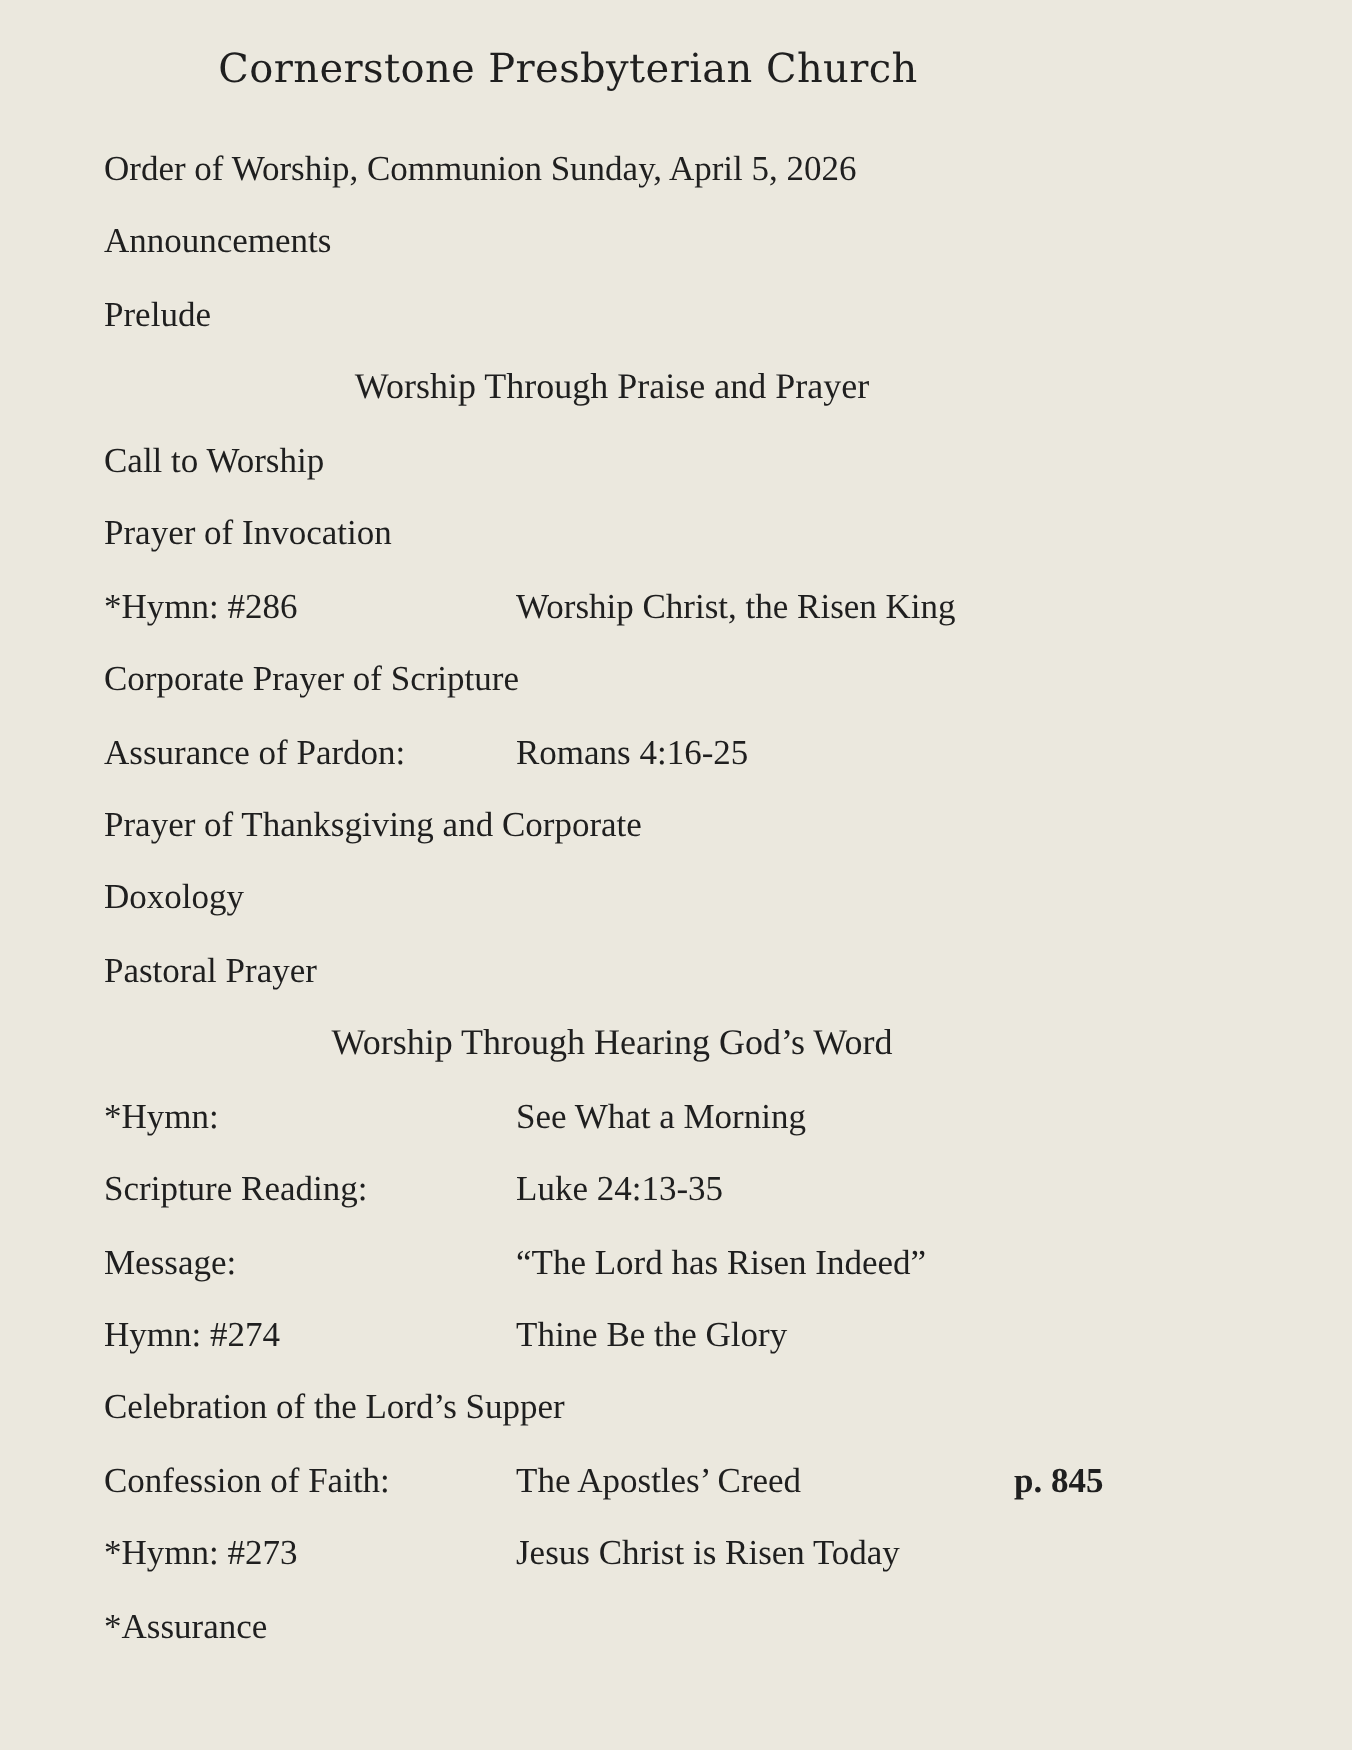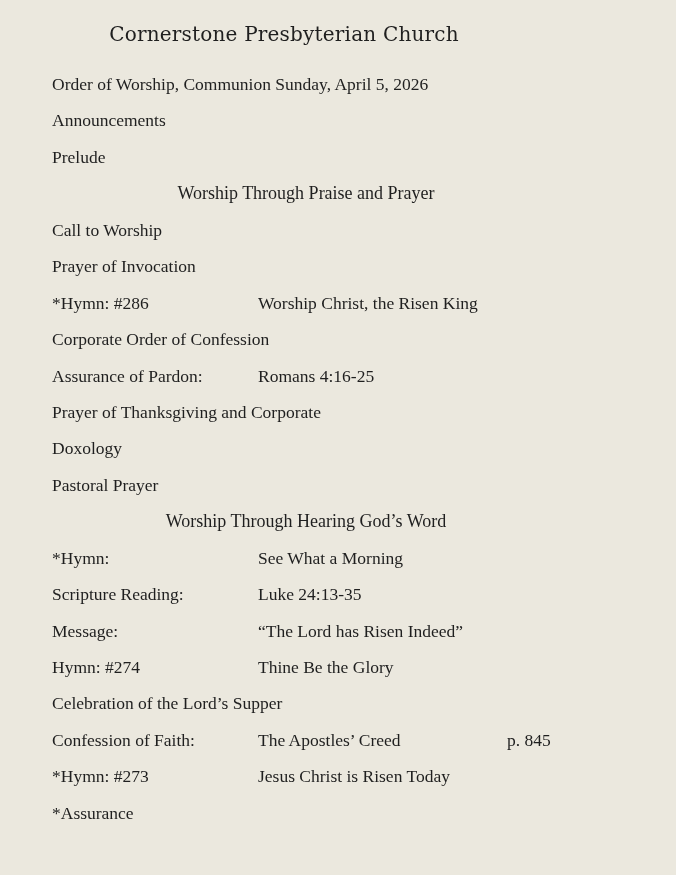--- a/index.html
+++ b/index.html
@@ -32,41 +32,41 @@
   }
   .row {
     position: relative;
     height: 36.45px;
     line-height: 36.45px;
     font-size: 17.5px;
     white-space: pre;
   }
   .row .c1 { position: absolute; left: 52px; }
   .row .c2 { position: absolute; left: 258px; }
-  .row .c3 { position: absolute; left: 507px; }
+  .row .c3 { position: absolute; left: 507px; font-weight: bold; }
   .row.heading {
     text-align: center;
     font-weight: normal;
     font-size: 18px;
   }
 </style>
 </head>
 <body>
 
 <div class="page">
   <div class="title">Cornerstone Presbyterian Church</div>
   <div class="rows" id="rows">
       <div class="row"><span class="c1">Order of Worship, Communion Sunday, April 5, 2026</span></div>
       <div class="row"><span class="c1">Announcements</span></div>
       <div class="row"><span class="c1">Prelude</span></div>
       <div class="row heading">Worship Through Praise and Prayer</div>
       <div class="row"><span class="c1">Call to Worship</span></div>
       <div class="row"><span class="c1">Prayer of Invocation</span></div>
       <div class="row"><span class="c1">*Hymn: #286</span><span class="c2">Worship Christ, the Risen King</span></div>
-      <div class="row"><span class="c1">Corporate Order of Confession</span></div>
+      <div class="row"><span class="c1">Corporate Prayer of Scripture</span></div>
       <div class="row"><span class="c1">Assurance of Pardon:</span><span class="c2">Romans 4:16-25</span></div>
       <div class="row"><span class="c1">Prayer of Thanksgiving and Corporate</span></div>
       <div class="row"><span class="c1">Doxology</span></div>
       <div class="row"><span class="c1">Pastoral Prayer</span></div>
       <div class="row heading">Worship Through Hearing God’s Word</div>
       <div class="row"><span class="c1">*Hymn:</span><span class="c2">See What a Morning</span></div>
       <div class="row"><span class="c1">Scripture Reading:</span><span class="c2">Luke 24:13-35</span></div>
       <div class="row"><span class="c1">Message:</span><span class="c2">“The Lord has Risen Indeed”</span></div>
       <div class="row"><span class="c1">Hymn: #274</span><span class="c2">Thine Be the Glory</span></div>
       <div class="row"><span class="c1">Celebration of the Lord’s Supper</span></div>

